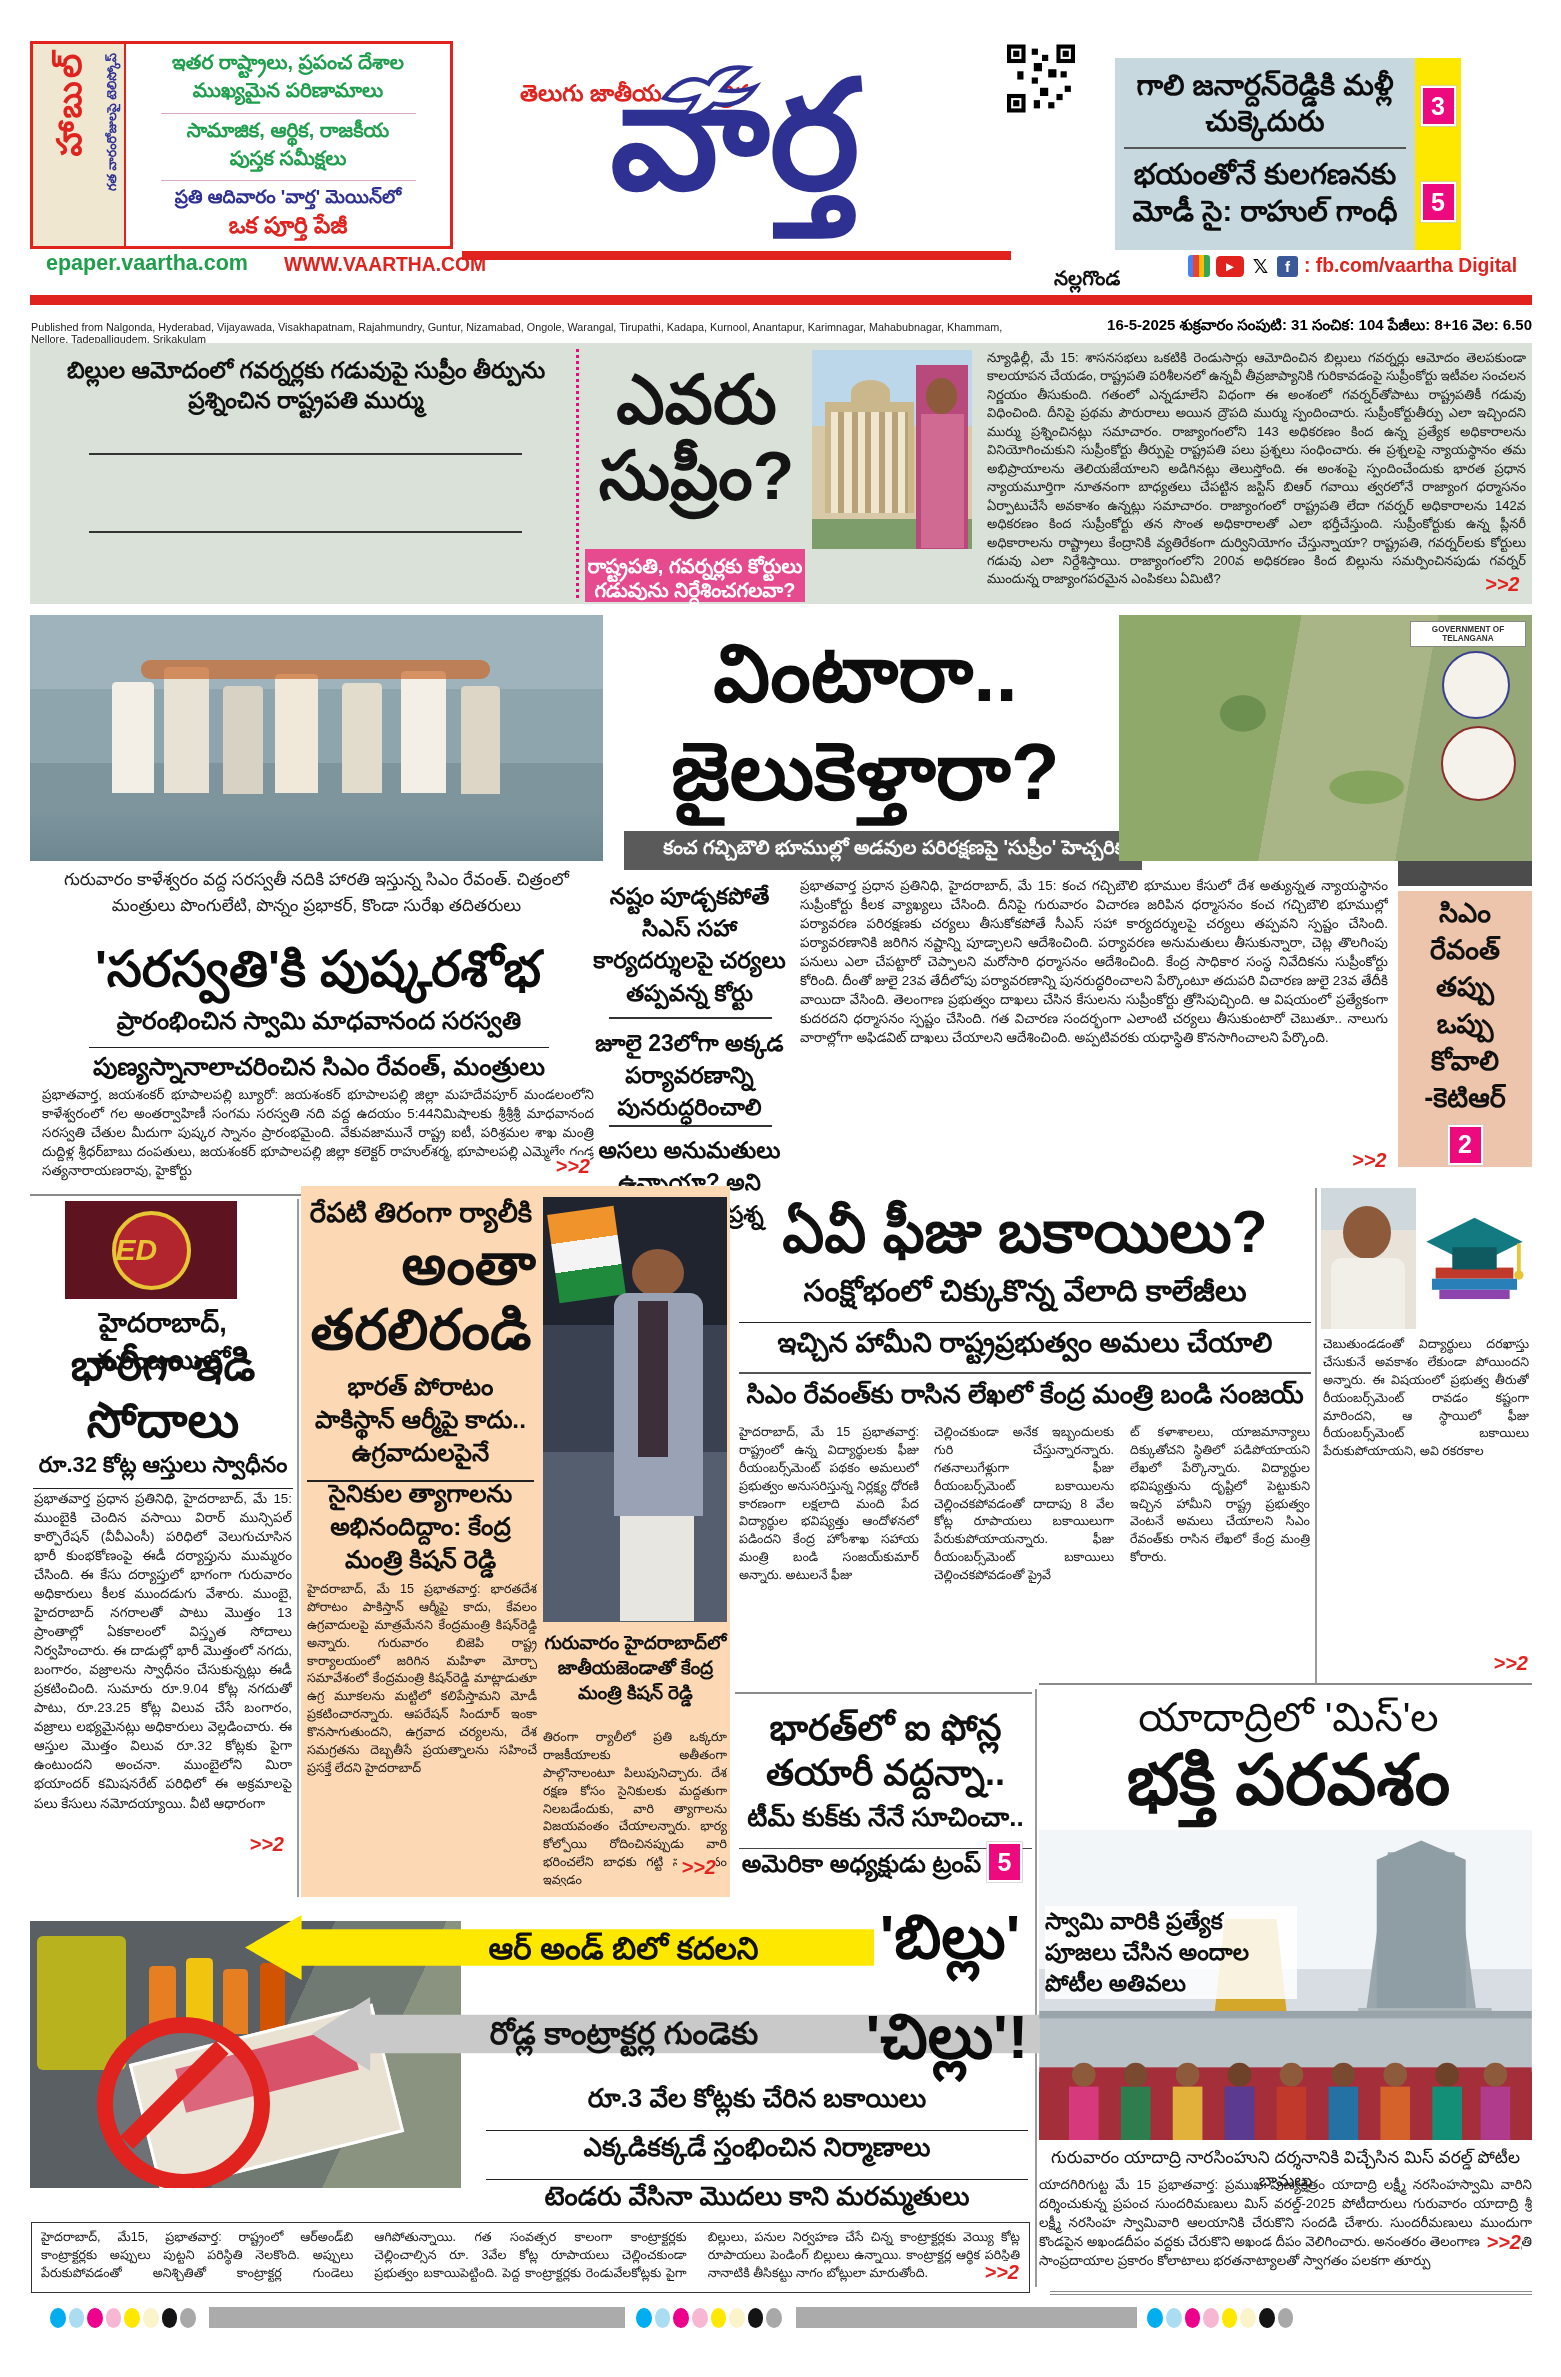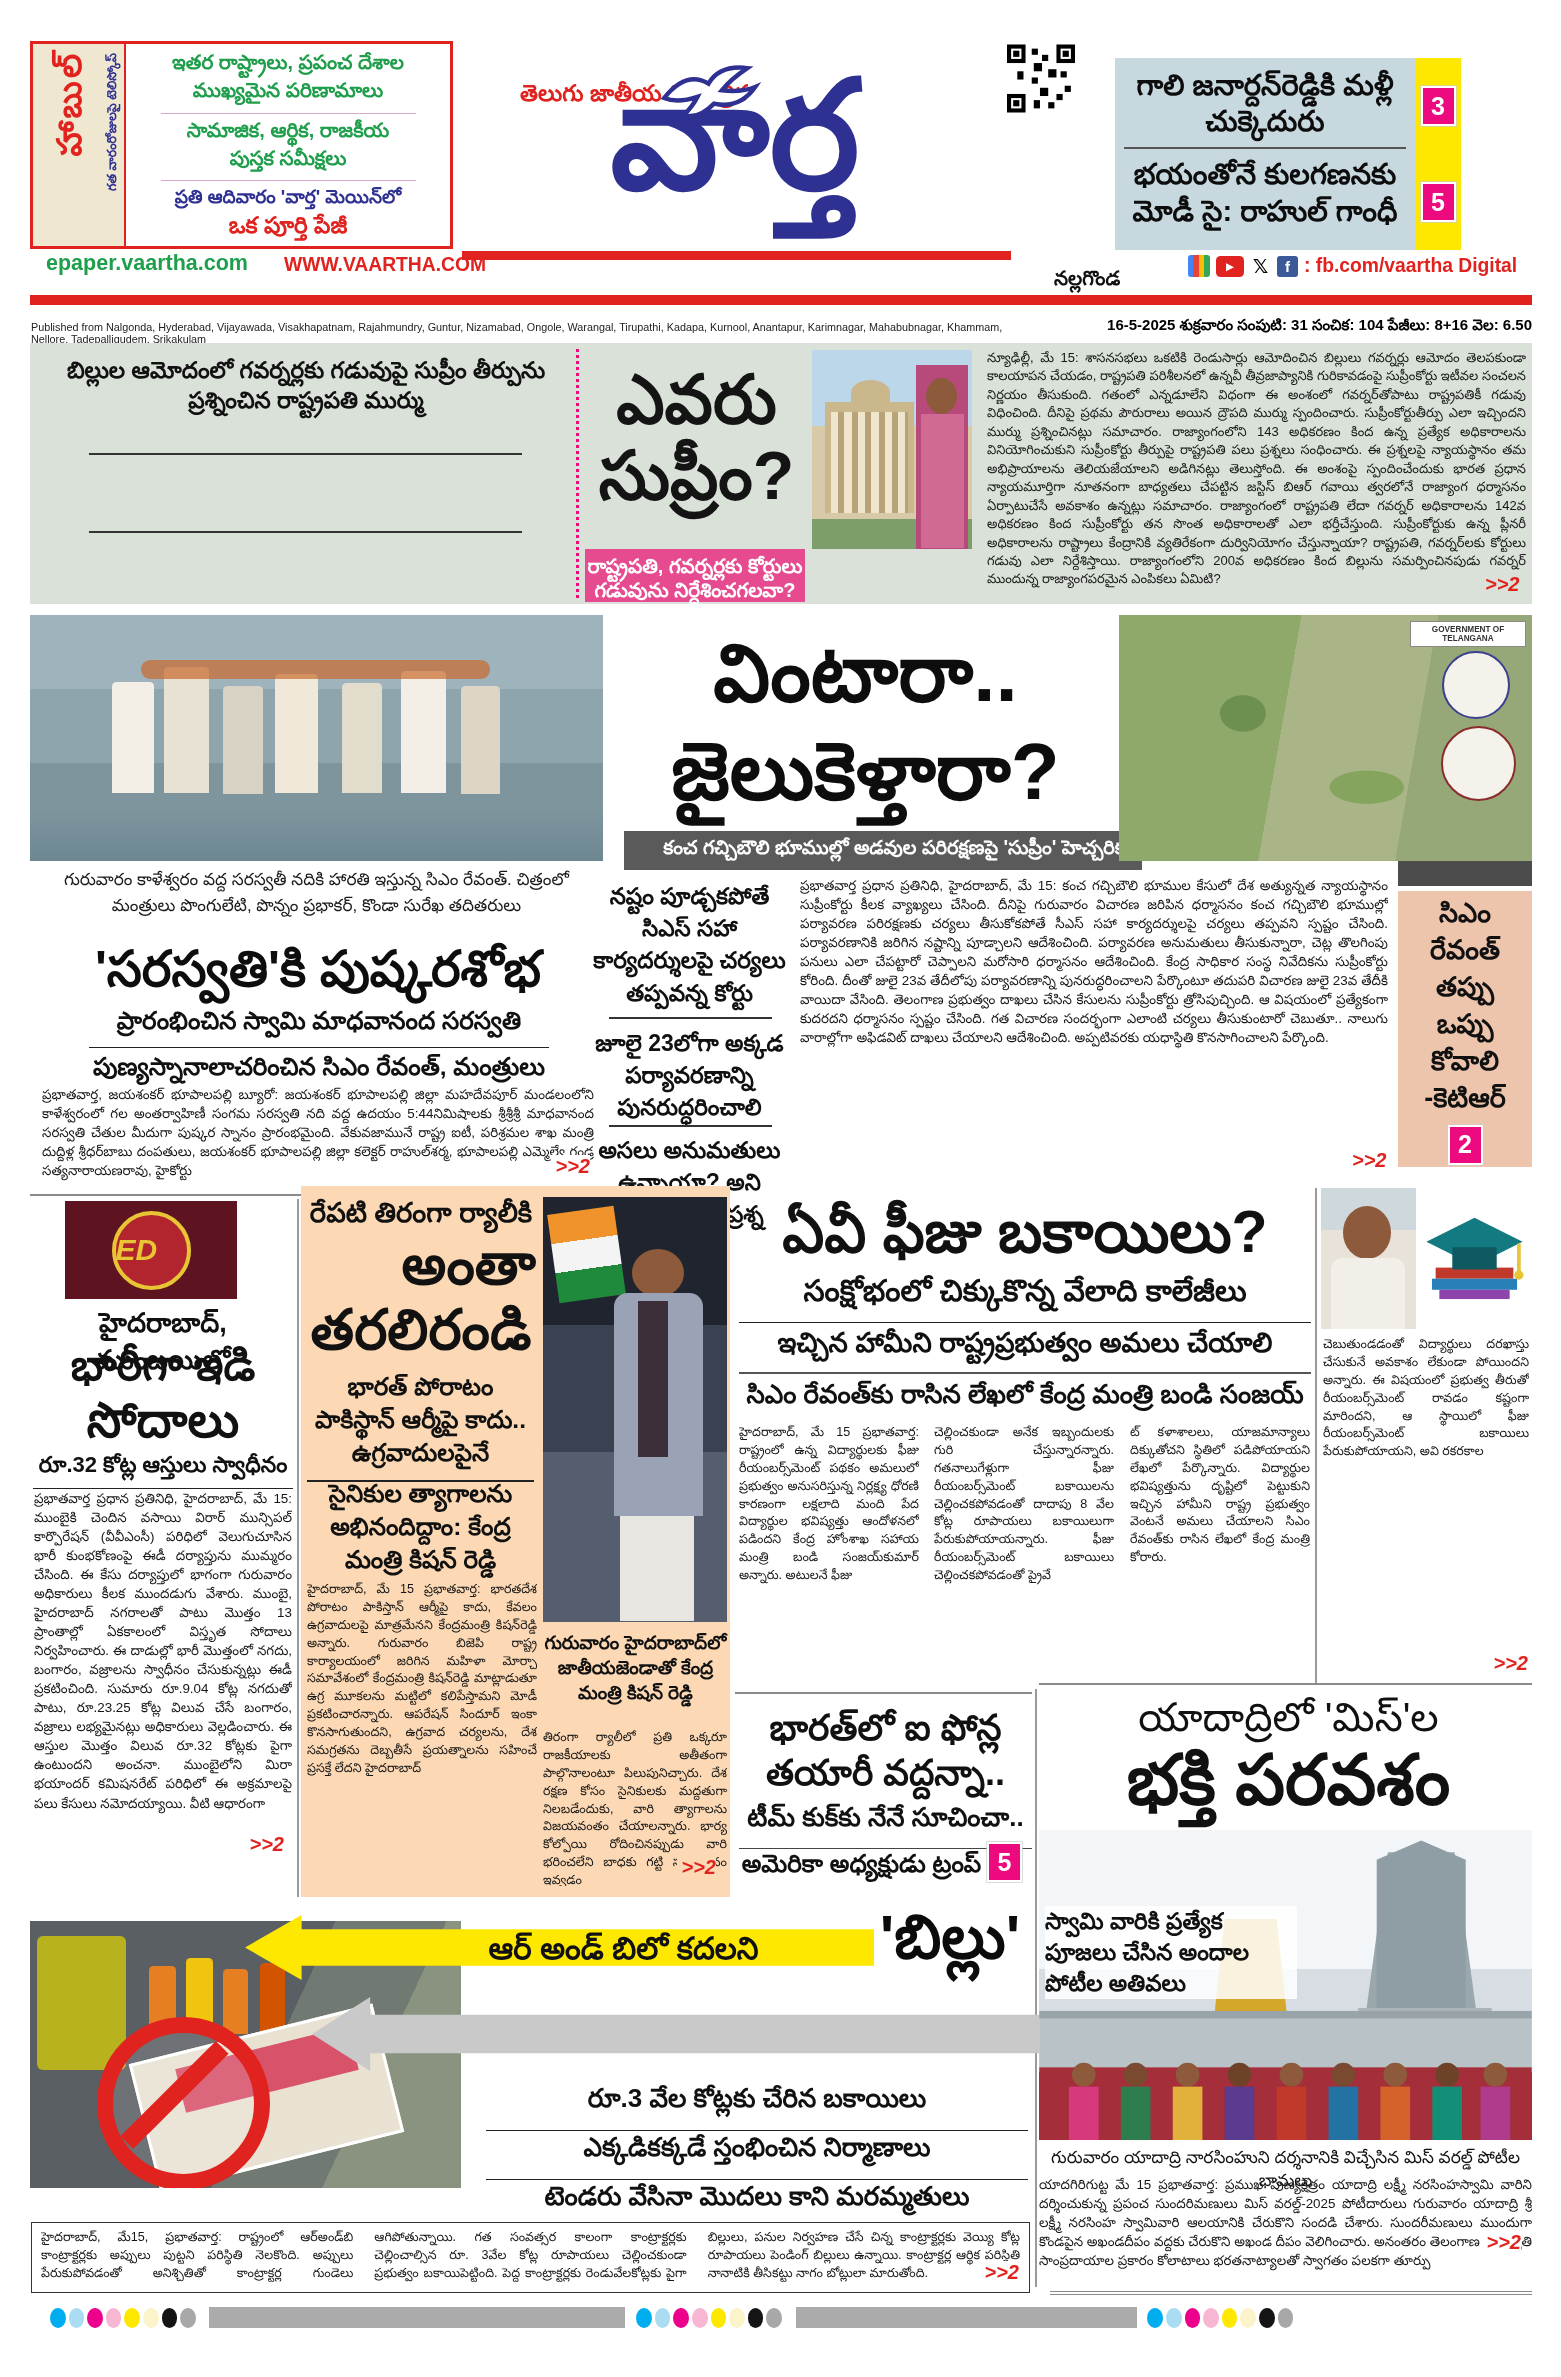--- a/index.html
+++ b/index.html
@@ -303,20 +303,22 @@
     </div>
   </div>
 
   <div class="abs" style="left:245px;top:1915px;width:629px;height:65px;background:#ffe800;
               clip-path:polygon(0 50%, 9% 0, 9% 22%, 100% 22%, 100% 78%, 9% 78%, 9% 100%);"></div>
   <div class="abs b" style="left:386px;top:1931px;width:475px;font-size:31px;text-align:center;">ఆర్ అండ్ బిలో కదలని</div>
   <div class="abs b c" style="left:861px;top:1902px;width:178px;font-size:61px;color:#0b0b0b;">'బిల్లు'</div>
 
   <div class="abs" style="left:312px;top:1997px;width:727px;height:74px;background:#c9c9c9;
               clip-path:polygon(0 50%, 8% 0, 8% 24%, 100% 24%, 100% 76%, 8% 76%, 8% 100%);"></div>
+  <div class="abs b" style="left:416px;top:2016px;width:416px;font-size:31px;text-align:center;">రోడ్ల కాంట్రాక్టర్ల గుండెకు</div>
+  <div class="abs b c" style="left:854px;top:2001px;width:186px;font-size:62px;color:#0b0b0b;">'చిల్లు'!</div>
 
   <div class="abs b c" style="left:486px;top:2083px;width:542px;font-size:26px;border-bottom:1.5px solid #222;padding-bottom:10.4px;">రూ.3 వేల కోట్లకు చేరిన బకాయిలు</div>
   <div class="abs b c" style="left:486px;top:2132px;width:542px;font-size:26px;border-bottom:1.5px solid #222;padding-bottom:10.4px;">ఎక్కడికక్కడే స్తంభించిన నిర్మాణాలు</div>
   <div class="abs b c" style="left:486px;top:2181px;width:542px;font-size:26px;">టెండరు వేసినా మొదలు కాని మరమ్మతులు</div>
 
   <div class="abs" style="left:31px;top:2222px;width:999px;height:71px;border:1.5px solid #333;padding:6px 9px;box-sizing:border-box;">
     <div class="body-txt" style="column-count:3;column-gap:21px;height:56px;overflow:hidden;font-size:12.6px;">హైదరాబాద్, మే15, ప్రభాతవార్త: రాష్ట్రంలో ఆర్‌అండ్‌బి కాంట్రాక్టర్లకు అప్పులు పుట్టని పరిస్థితి నెలకొంది. అప్పులు పేరుకుపోవడంతో అనిశ్చితితో కాంట్రాక్టర్ల గుండెలు ఆగిపోతున్నాయి. గత సంవత్సర కాలంగా కాంట్రాక్టర్లకు చెల్లించాల్సిన రూ. 3వేల కోట్ల రూపాయలు చెల్లించకుండా ప్రభుత్వం బకాయిపెట్టింది. పెద్ద కాంట్రాక్టర్లకు రెండువేలకోట్లకు పైగా బిల్లులు, పనుల నిర్వహణ చేసే చిన్న కాంట్రాక్టర్లకు వెయ్యి కోట్ల రూపాయలు పెండింగ్ బిల్లులు ఉన్నాయి. కాంట్రాక్టర్ల ఆర్థిక పరిస్థితి నానాటికి తీసికట్టు నాగం బోట్లులా మారుతోంది.</div>
   </div>
   <div class="abs more" style="left:980px;top:2261px;background:#fff;padding-left:4.5px;">&gt;&gt;2</div>
 

